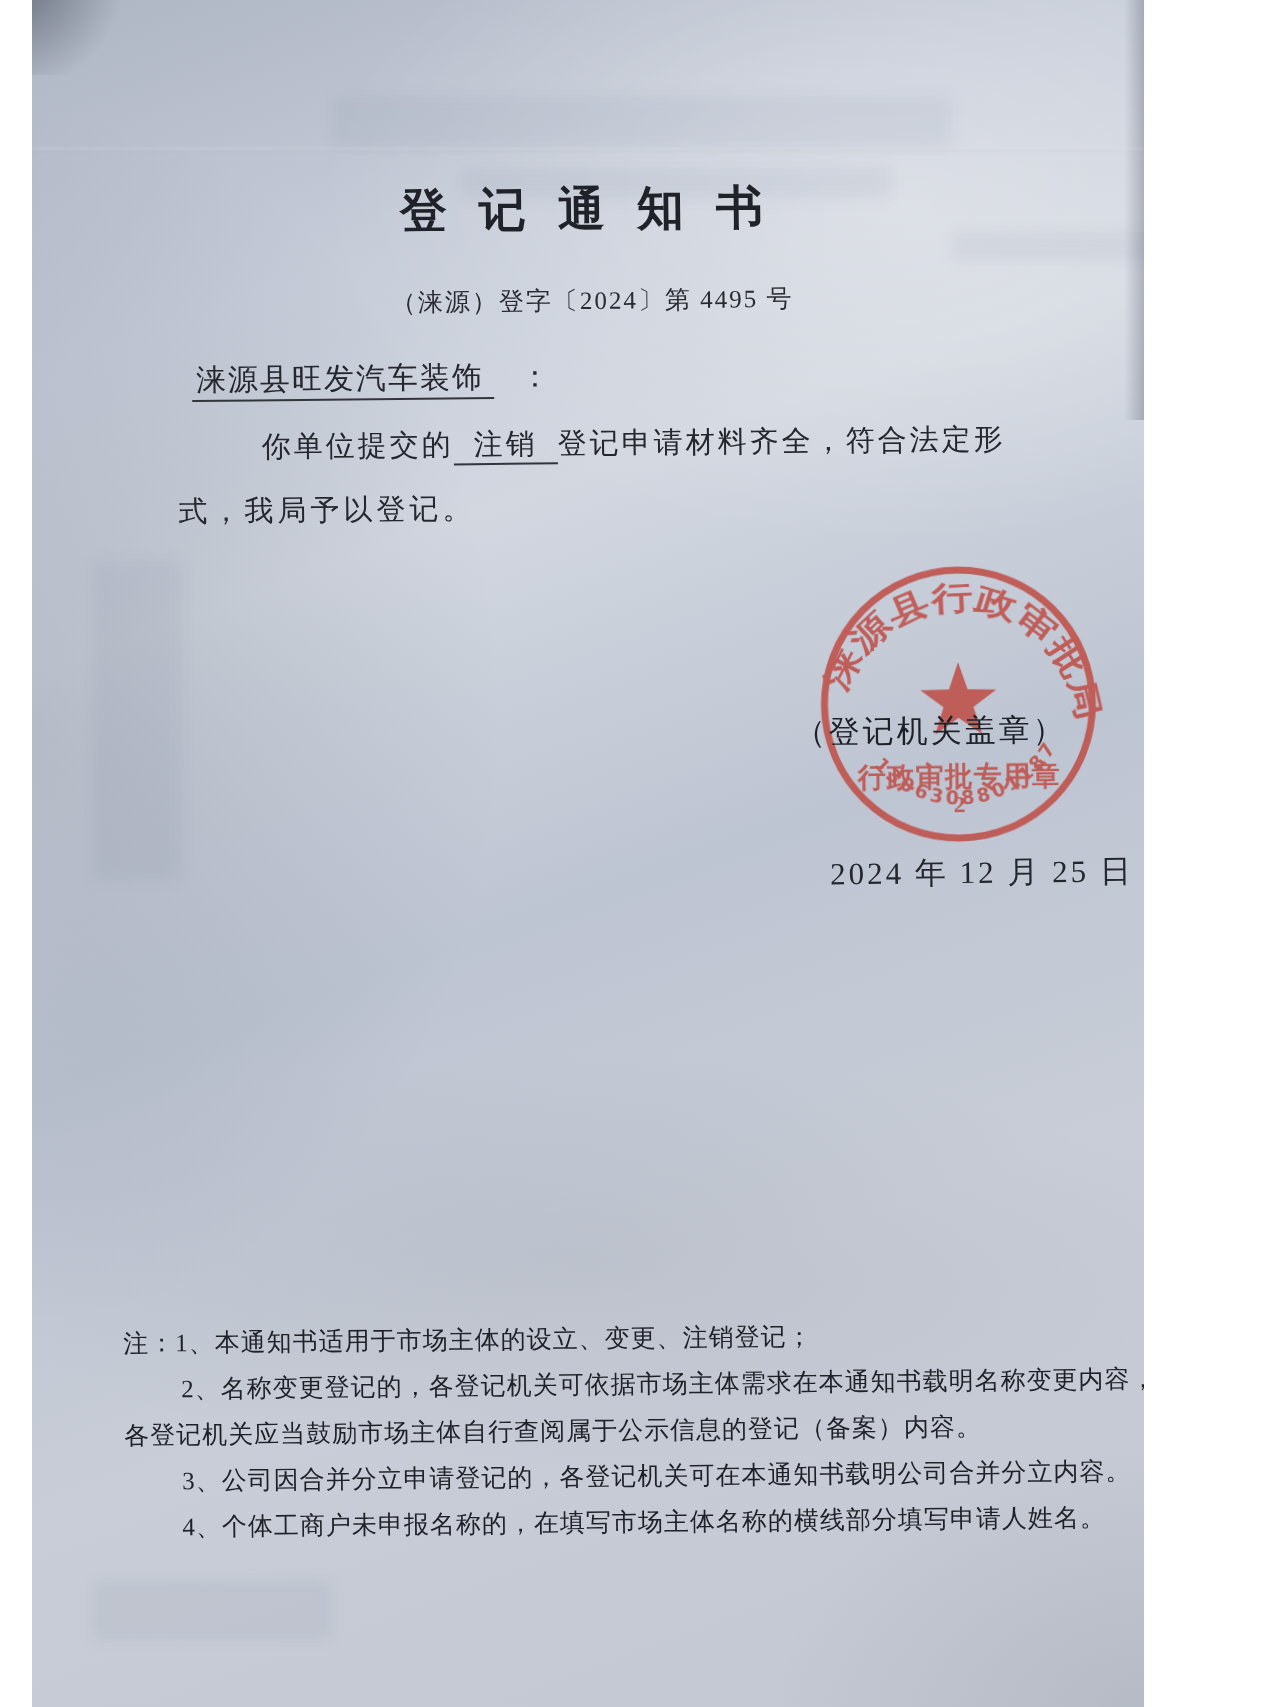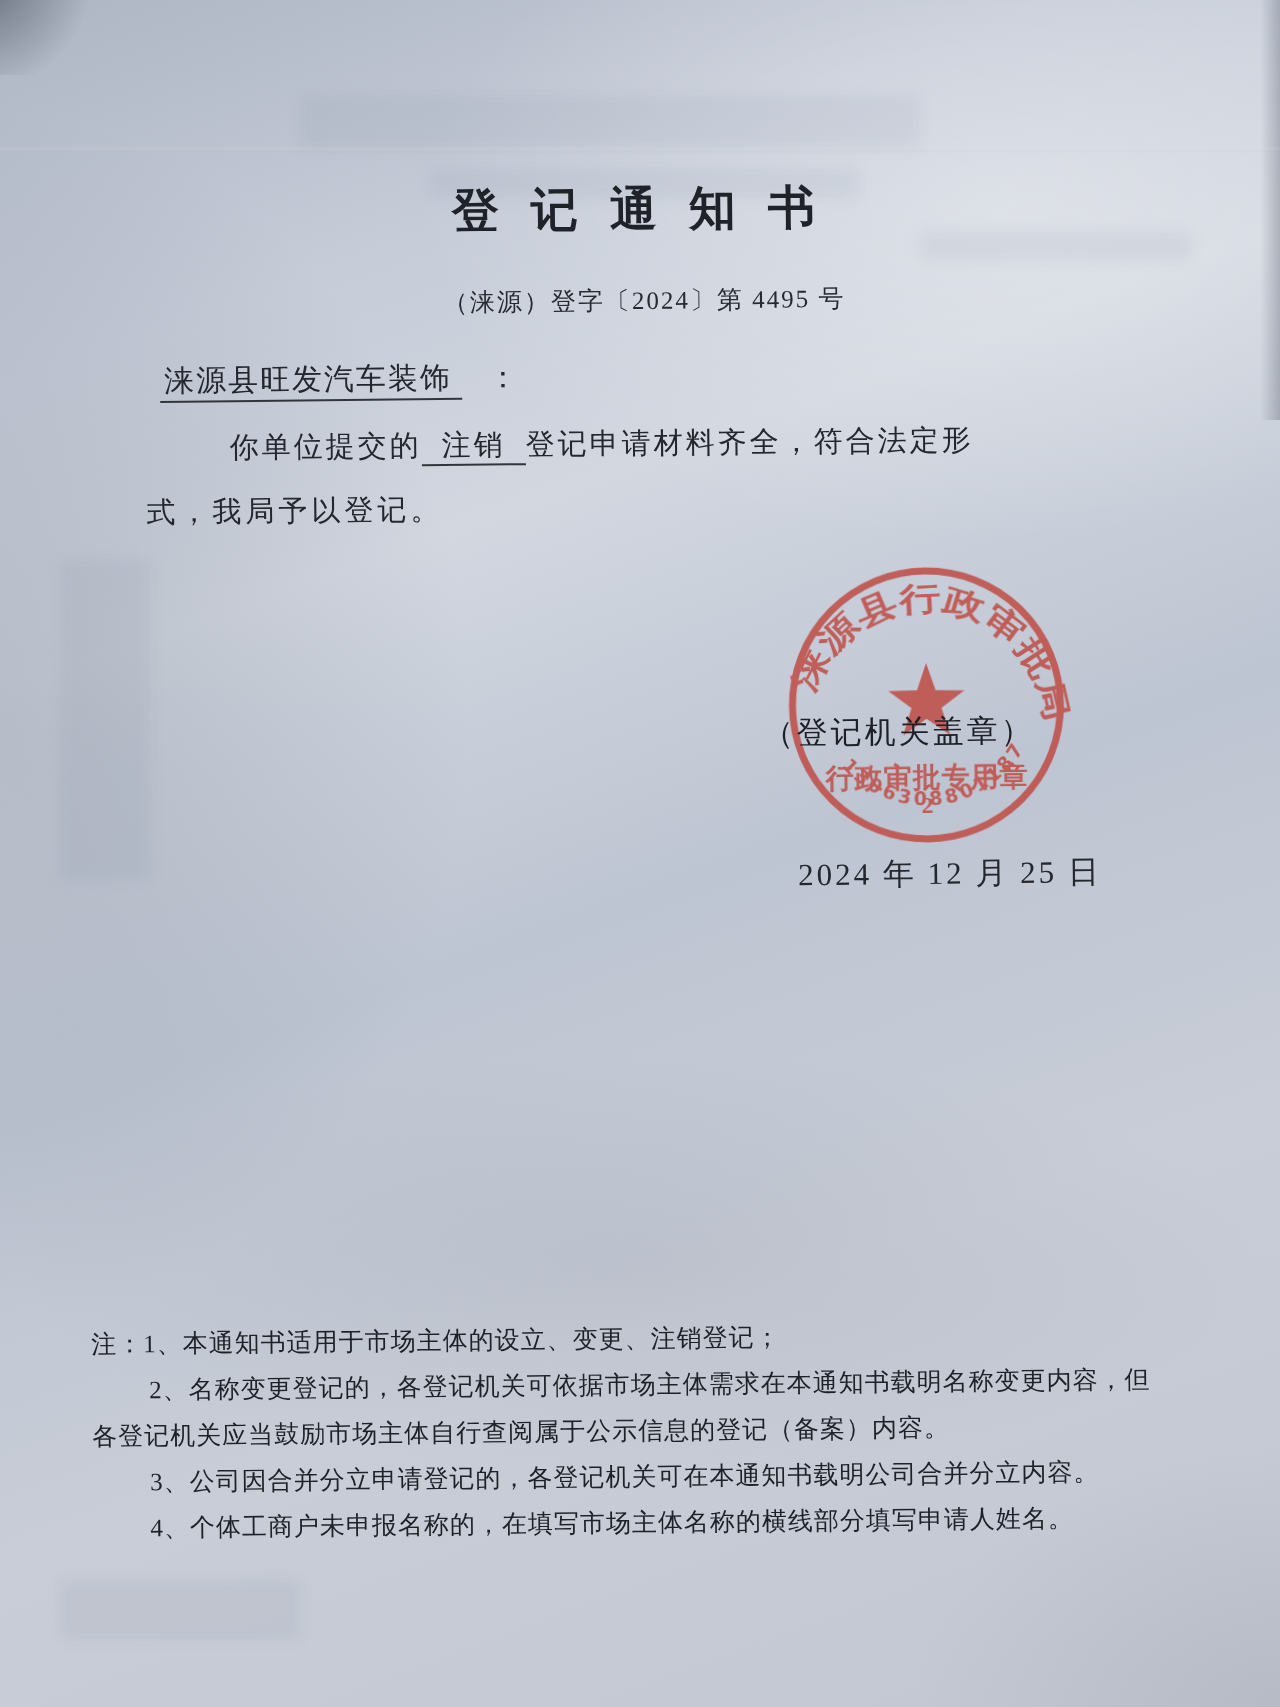--- a/index.html
+++ b/index.html
@@ -1,27 +1,28 @@
 <!DOCTYPE html>
 <html><head>
 <meta charset="utf-8">
 <style>
   html,body{margin:0;padding:0;}
   .page{
     position:relative;
-    width:1280px;height:1707px;
+    width:1112px;height:1707px;
     overflow:hidden;
     font-family:"Liberation Serif","DejaVu Serif",serif;
     color:#2b2e35;
     background:
       radial-gradient(ellipse 900px 520px at 78% 12%, rgba(255,255,255,0.32), rgba(255,255,255,0) 65%),
       radial-gradient(ellipse 760px 980px at 0% 42%, rgba(52,62,84,0.17), rgba(52,62,84,0) 62%),
       radial-gradient(ellipse 620px 430px at 100% 100%, rgba(70,78,96,0.10), rgba(70,78,96,0) 60%),
       radial-gradient(ellipse 900px 300px at 50% 74%, rgba(60,68,86,0.08), rgba(60,68,86,0) 70%),
       linear-gradient(160deg,#aeb5c3 0%,#c6ccd8 18%,#d2d7e0 32%,#bec5d2 52%,#c8cdd7 72%,#c2c7d1 100%);
+    margin-left: 32px;
   }
   .corner-shadow-tl{position:absolute;top:-25px;left:-25px;width:130px;height:100px;
     background:radial-gradient(circle at 0 0, rgba(38,44,58,0.55), rgba(38,44,58,0) 72%);}
   .edge-shadow-right{position:absolute;top:0;right:0;width:22px;height:420px;
     background:linear-gradient(270deg, rgba(58,64,80,0.28), rgba(58,64,80,0) 90%);}
   .crease{position:absolute;left:0;top:148px;width:100%;height:3px;
     background:linear-gradient(180deg, rgba(255,255,255,0.28), rgba(120,128,146,0.12));
     filter:blur(1px);}
   .ghost{position:absolute;background:rgba(78,96,134,0.07);filter:blur(7px);border-radius:6px;}
   .g1{top:96px;left:300px;width:620px;height:52px;}

